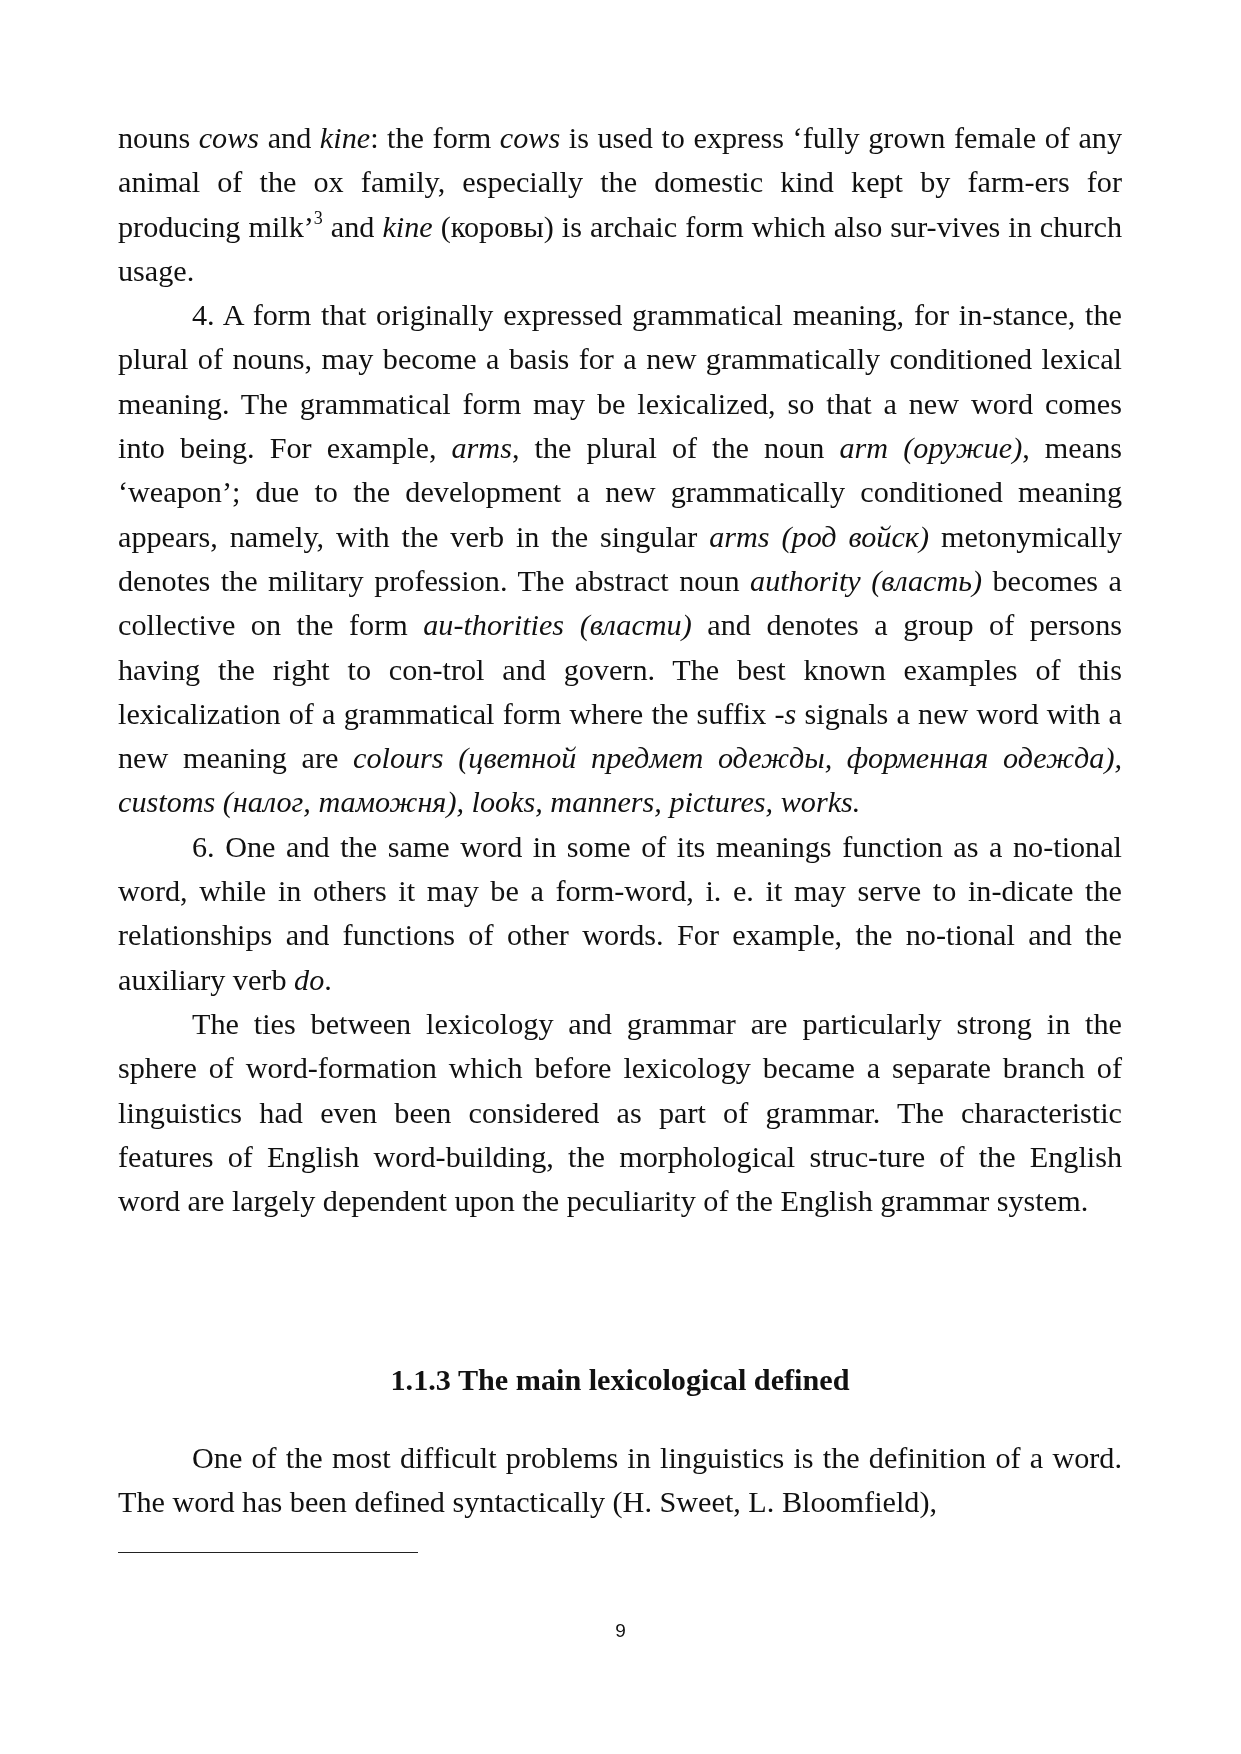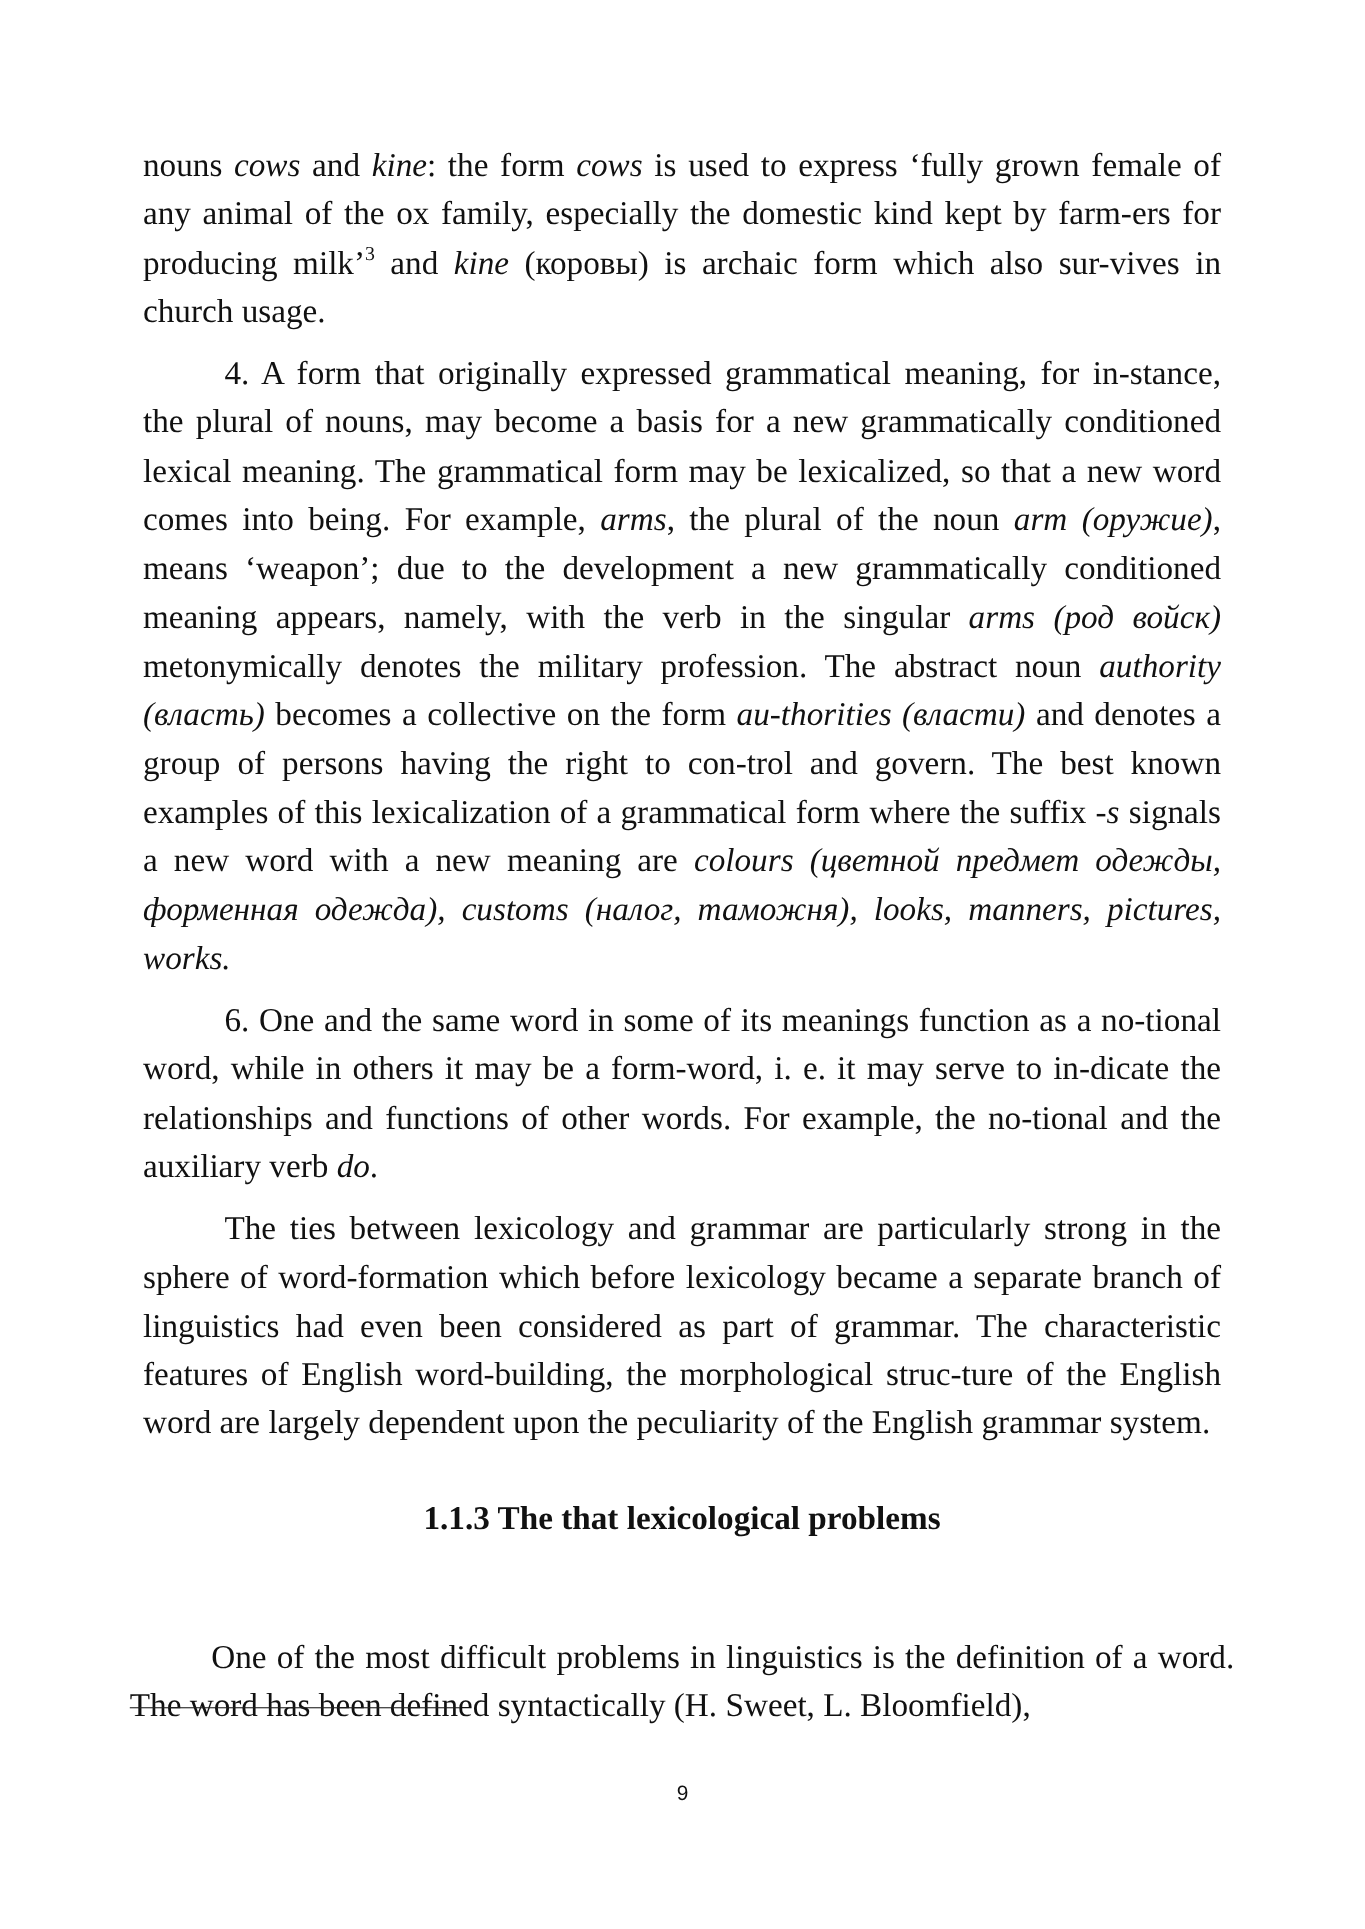--- a/index.html
+++ b/index.html
@@ -6,29 +6,29 @@
     body { width: 1241px; height: 1754px; position: relative; overflow: hidden; }
     .page {
       position: absolute; left: 0; top: 0; width: 1241px; height: 1754px;
       font-family: "Liberation Serif", serif; color: #111;
     }
     .body-text {
       position: absolute; left: 118px; width: 1004px; top: 116px;
       font-size: 30.2px; line-height: 44.3px; text-align: justify;
       hyphens: manual;
     }
-    .body-text p { margin: 12px; }
+    .body-text p { margin: 0; }
     .indent { text-indent: 74px; }
     .body-text i { font-style: italic; }
     sup { font-size: 18px; line-height: 0; vertical-align: 13px; }
     .heading {
       position: absolute; left: 118px; width: 1004px; top: 1358px;
       text-align: center; font-weight: bold; font-size: 30.2px; line-height: 44px;
     }
-    .para2 { position: absolute; left: 118px; width: 1004px; top: 1436px; font-size: 30.2px; line-height: 44.3px; text-align: justify; margin-top: 48px; }
+    .para2 { position: absolute; left: 118px; width: 1004px; top: 1436px; font-size: 30.2px; line-height: 44.3px; text-align: justify; }
     .para2 p { margin: 0; }
     .fn-rule { position: absolute; left: 118px; top: 1552px; width: 300px; border-top: 1.5px solid #222; }
     .footnote {
       position: absolute; left: 118px; width: 1004px; top: 1566px;
       font-size: 19px; line-height: 26px; text-align: justify;
     }
     .footnote sup { font-size: 12px; vertical-align: 8px; }
     .page-number {
       position: absolute; left: 0; width: 1241px; top: 1620px; text-align: center;
       font-family: "Liberation Sans", sans-serif; font-size: 19px;
@@ -38,21 +38,21 @@
 <body>
 
 <div class="page">
   <div class="body-text" id="body-text">
       <p><span>nouns </span><i>cows</i><span> and </span><i>kine</i><span>: the form </span><i>cows</i><span> is used to express ‘fully grown female of any animal of the ox family, especially the domestic kind kept by farm-ers for producing milk’</span><sup>3</sup><span> and </span><i>kine</i><span> (коровы) is archaic form which also sur-vives in church usage.</span></p>
       <p class="indent"><span>4. A form that originally expressed grammatical meaning, for in-stance, the plural of nouns, may become a basis for a new grammatically conditioned lexical meaning. The grammatical form may be lexicalized, so that a new word comes into being. For example, </span><i>arms</i><span>, the plural of the noun </span><i>arm (оружие)</i><span>, means ‘weapon’; due to the development a new grammatically conditioned meaning appears, namely, with the verb in the singular </span><i>arms (род войск)</i><span> metonymically denotes the military profession. The abstract noun </span><i>authority (власть)</i><span> becomes a collective on the form </span><i>au-thorities (власти)</i><span> and denotes a group of persons having the right to con-trol and govern. The best known examples of this lexicalization of a grammatical form where the suffix </span><i>-s</i><span> signals a new word with a new meaning are </span><i>colours (цветной предмет одежды, форменная одежда), customs (налог, таможня), looks, manners, pictures, works.</i></p>
       <p class="indent"><span>6. One and the same word in some of its meanings function as a no-tional word, while in others it may be a form-word, i. e. it may serve to in-dicate the relationships and functions of other words. For example, the no-tional and the auxiliary verb </span><i>do</i><span>.</span></p>
       <p class="indent"><span>The ties between lexicology and grammar are particularly strong in the sphere of word-formation which before lexicology became a separate branch of linguistics had even been considered as part of grammar. The characteristic features of English word-building, the morphological struc-ture of the English word are largely dependent upon the peculiarity of the English grammar system.</span></p>
     </div>
 
-  <div class="heading">1.1.3 The that lexicological problems</div>
+  <div class="heading">1.1.3 The main lexicological defined</div>
 
   <div class="para2">
     <p class="indent">One of the most difficult problems in linguistics is the definition of a word. The word has been defined syntactically (H. Sweet, L. Bloomfield),</p>
   </div>
 
   <div class="fn-rule"></div>
 
 
   <div class="page-number">9</div>
 </div>

